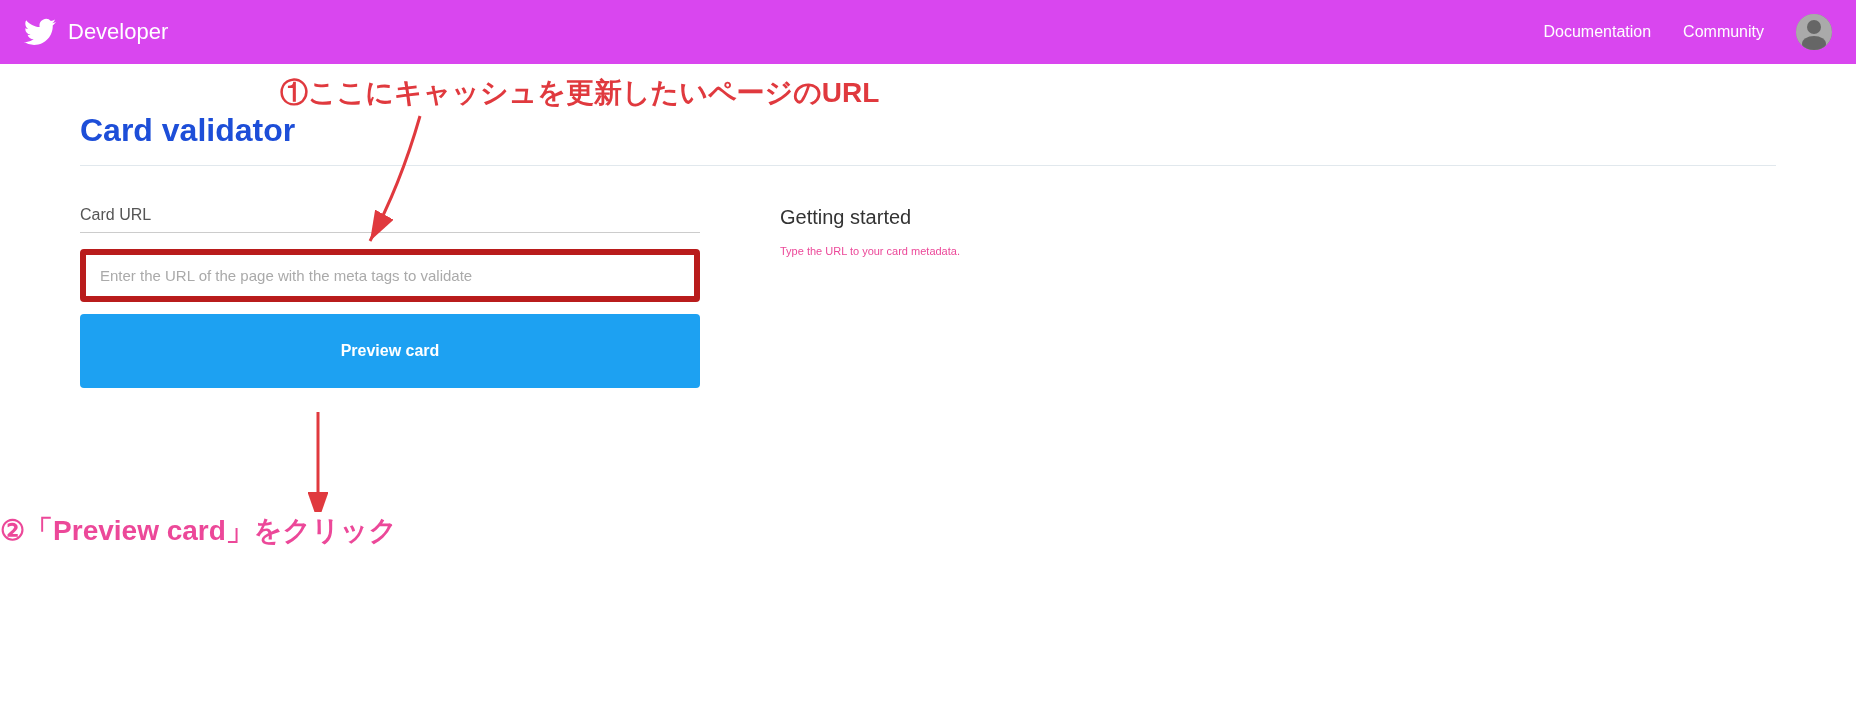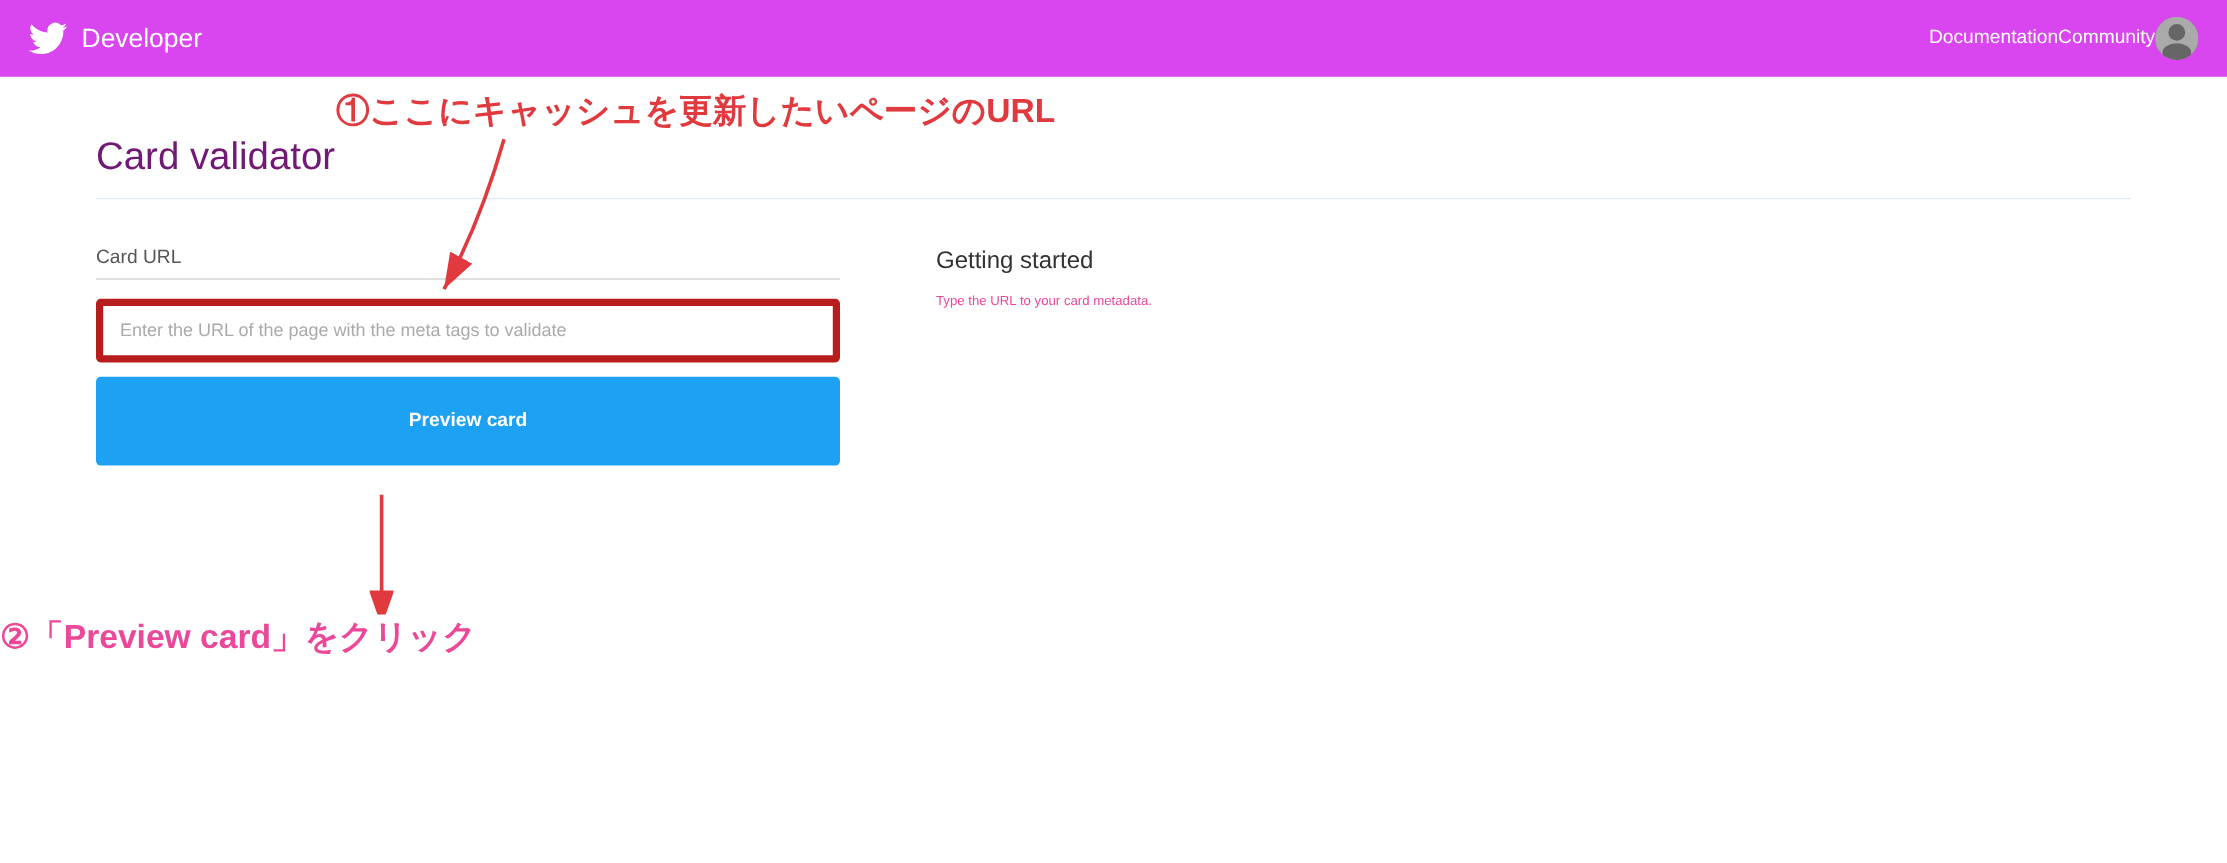--- a/index.html
+++ b/index.html
@@ -40,20 +40,21 @@
 
     .header-title {
       color: #fff;
       font-size: 22px;
       font-weight: 500;
     }
 
     .header-right {
       display: flex;
       align-items: center;
+      gap: 32px;
     }
 
     .header-nav-link {
       color: #fff;
       font-size: 16px;
       text-decoration: none;
       cursor: pointer;
     }
 
     .avatar {
@@ -79,22 +80,22 @@
     }
 
     
     .main-content {
       padding: 48px 80px;
       position: relative;
     }
 
     .page-title {
       font-size: 32px;
-      font-weight: 400;
-      color: #701a75;
+      font-weight: 700;
+      color: #1d4ed8;
       margin-bottom: 16px;
     }
 
     .divider {
       border: none;
       border-top: 1px solid #e1e8ed;
       margin-bottom: 40px;
     }
 
     .content-grid {

